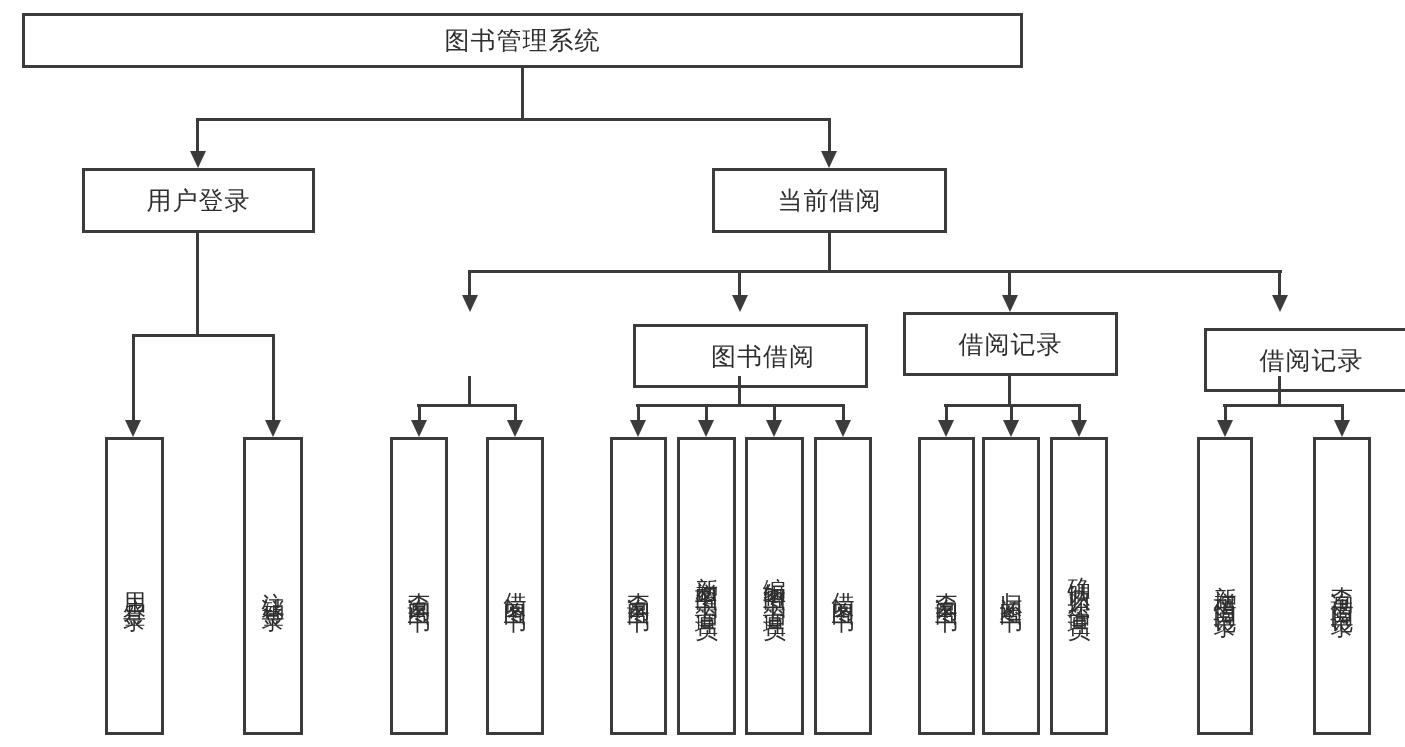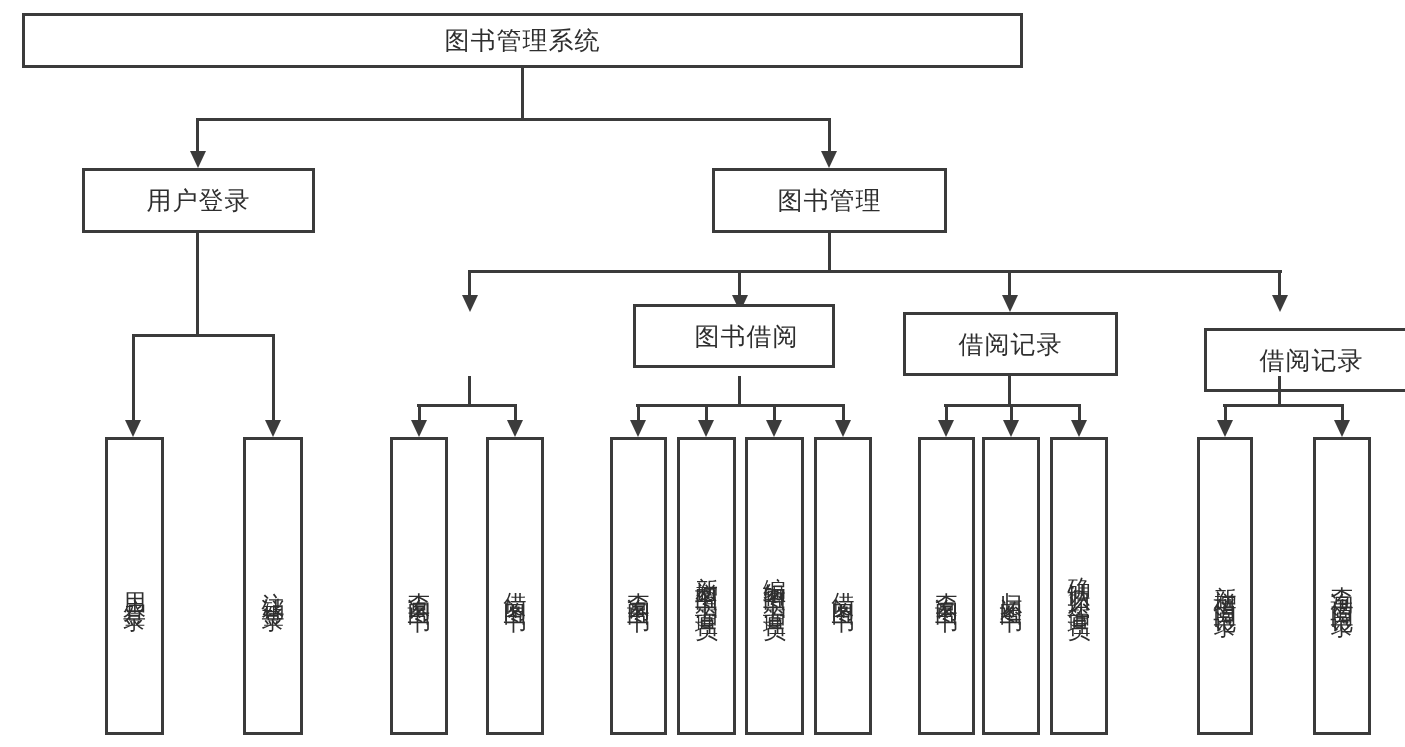--- a/index.html
+++ b/index.html
@@ -52,42 +52,42 @@
   <div class="line" style="left:196px;top:118px;width:635px;height:3px;"></div>
   <div class="line" style="left:196px;top:118px;width:3px;height:36px;"></div>
   <div class="line" style="left:828px;top:118px;width:3px;height:36px;"></div>
   <div class="arw" style="left:190px;top:151px;"></div>
   <div class="arw" style="left:821px;top:151px;"></div>
 
   <div class="box hbox" style="left:82px;top:168px;width:233px;height:65px;">
     <span>用户登录</span>
   </div>
   <div class="box hbox" style="left:712px;top:168px;width:235px;height:65px;">
-    <span>图书管理</span>
+    <span>当前借阅</span>
   </div>
 
   <div class="line" style="left:196px;top:233px;width:3px;height:104px;"></div>
   <div class="line" style="left:132px;top:334px;width:143px;height:3px;"></div>
   <div class="line" style="left:132px;top:334px;width:3px;height:88px;"></div>
   <div class="line" style="left:272px;top:334px;width:3px;height:88px;"></div>
   <div class="arw" style="left:125px;top:420px;"></div>
   <div class="arw" style="left:265px;top:420px;"></div>
 
   <div class="line" style="left:828px;top:233px;width:3px;height:40px;"></div>
   <div class="line" style="left:468px;top:270px;width:814px;height:3px;"></div>
   <div class="line" style="left:468px;top:270px;width:3px;height:27px;"></div>
   <div class="line" style="left:738px;top:270px;width:3px;height:27px;"></div>
   <div class="line" style="left:1008px;top:270px;width:3px;height:27px;"></div>
   <div class="line" style="left:1278px;top:270px;width:3px;height:27px;"></div>
   <div class="arw" style="left:462px;top:295px;"></div>
   <div class="arw" style="left:732px;top:295px;"></div>
   <div class="arw" style="left:1002px;top:295px;"></div>
   <div class="arw" style="left:1272px;top:295px;"></div>
 
-  <div class="box hbox" style="left:633px;top:304px;width:202px;height:64px;padding-left:25px;">
+  <div class="box hbox" style="left:633px;top:324px;width:235px;height:64px;padding-left:25px;">
     <span>图书借阅</span>
   </div>
   <div class="box hbox" style="left:903px;top:312px;width:215px;height:64px;">
     <span>借阅记录</span>
   </div>
   <div class="box hbox" style="left:1173px;top:328px;width:215px;height:64px;margin-left:31px;">
     <span>借阅记录</span>
   </div>
 
   <div class="line" style="left:468px;top:376px;width:3px;height:31px;"></div>

